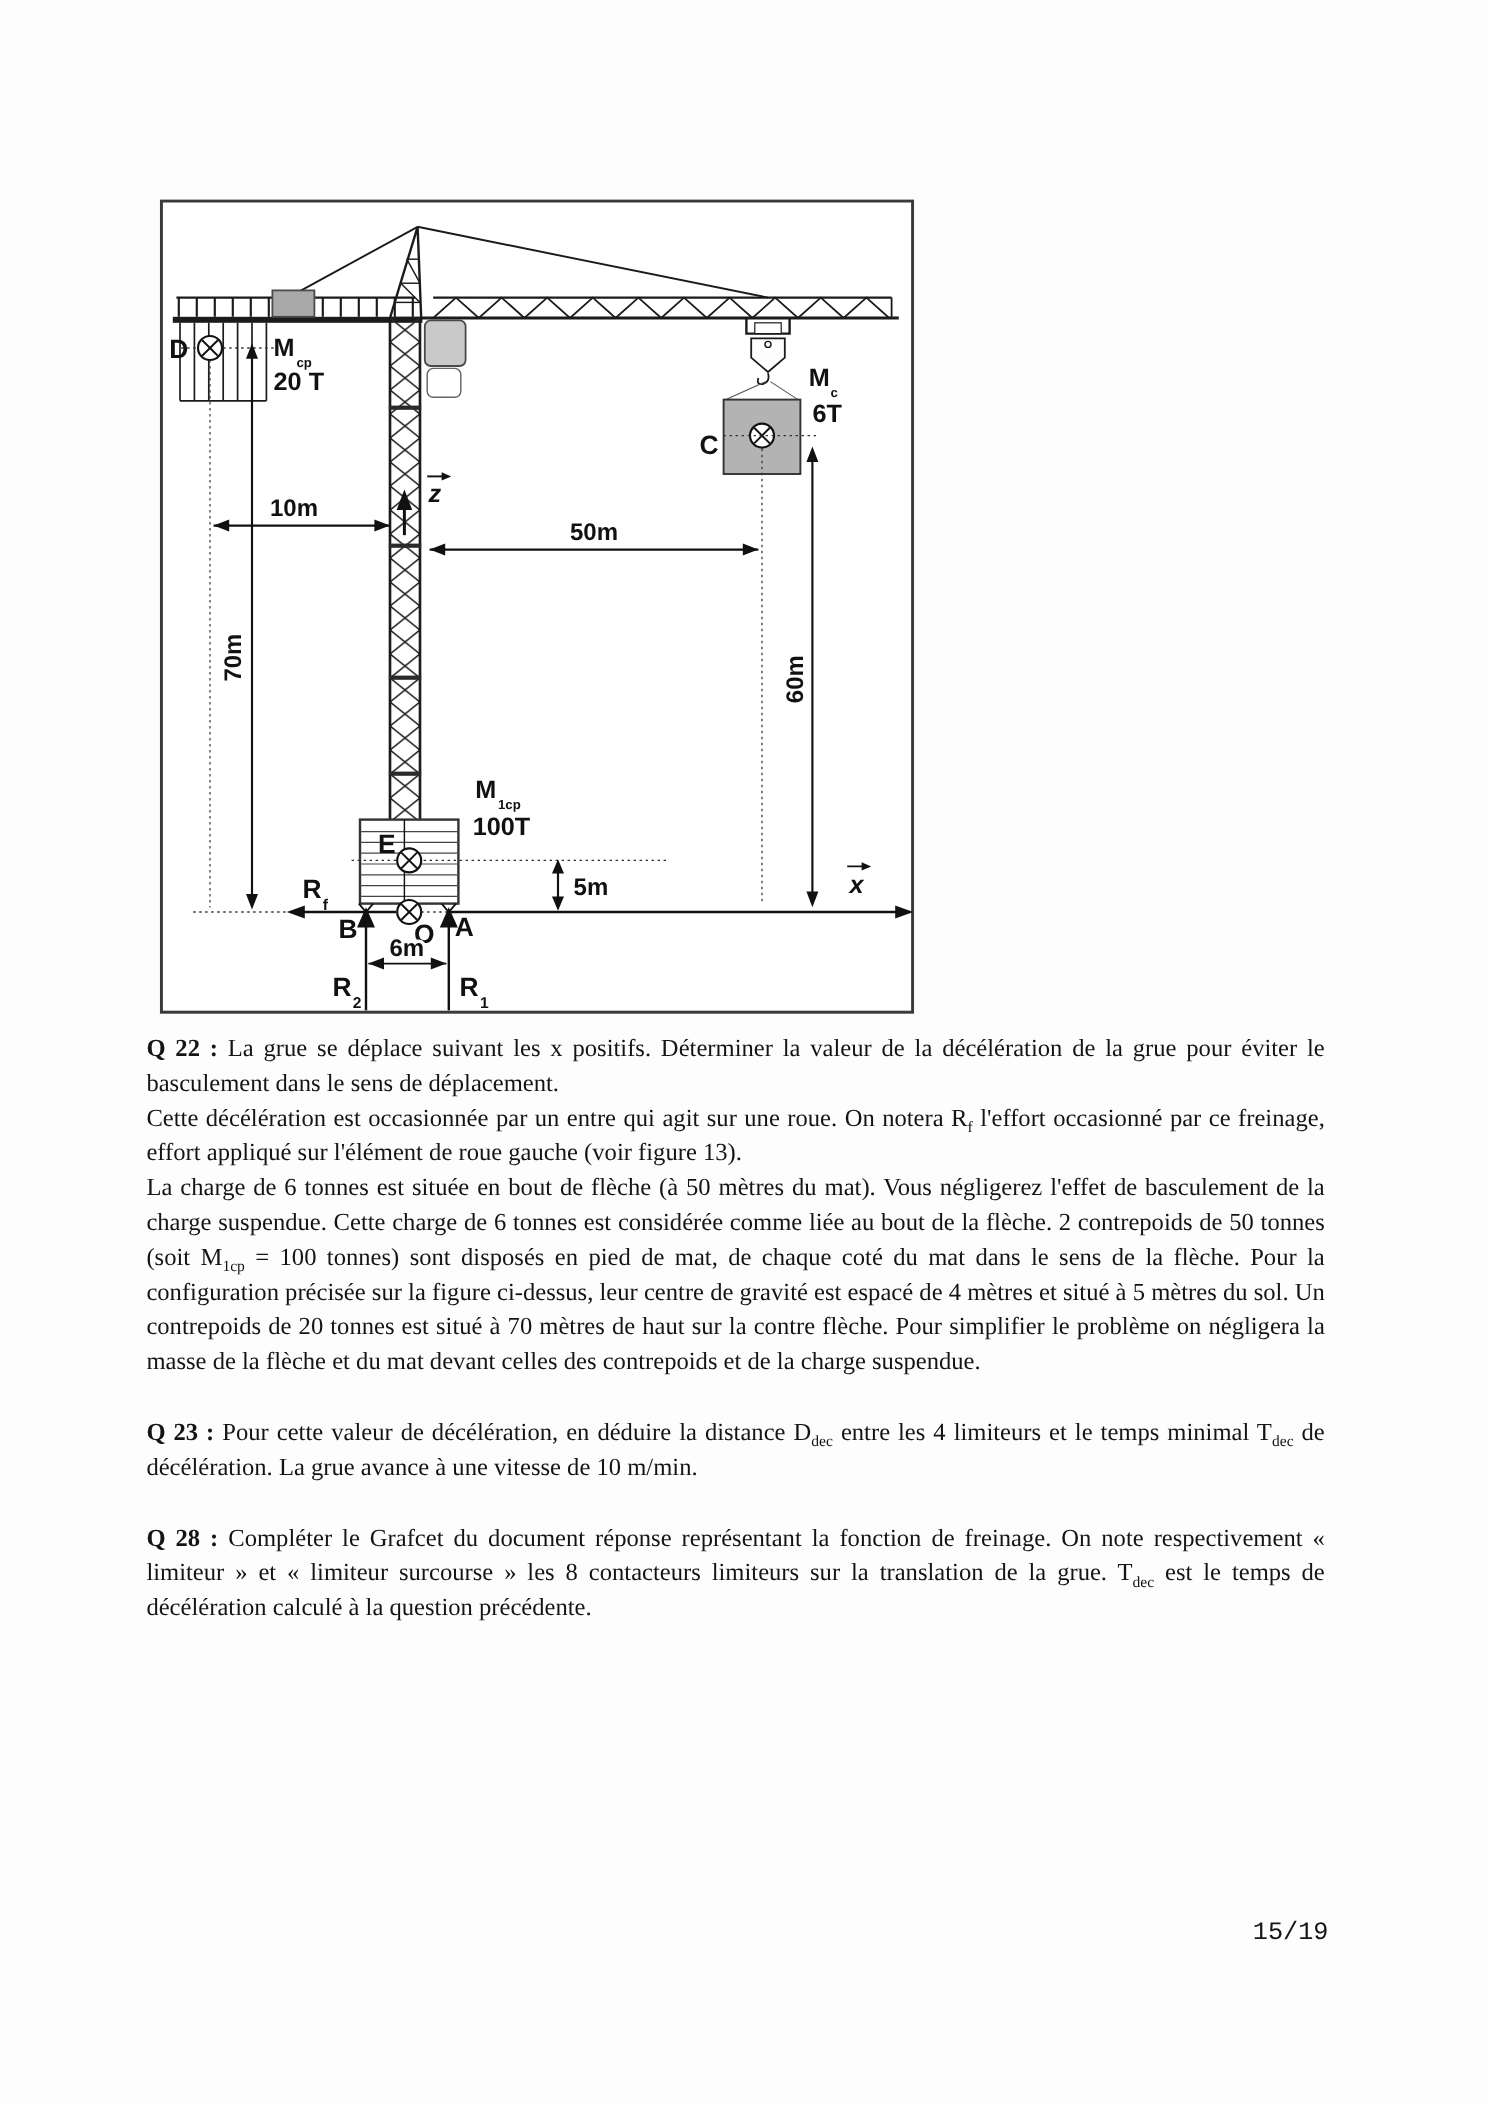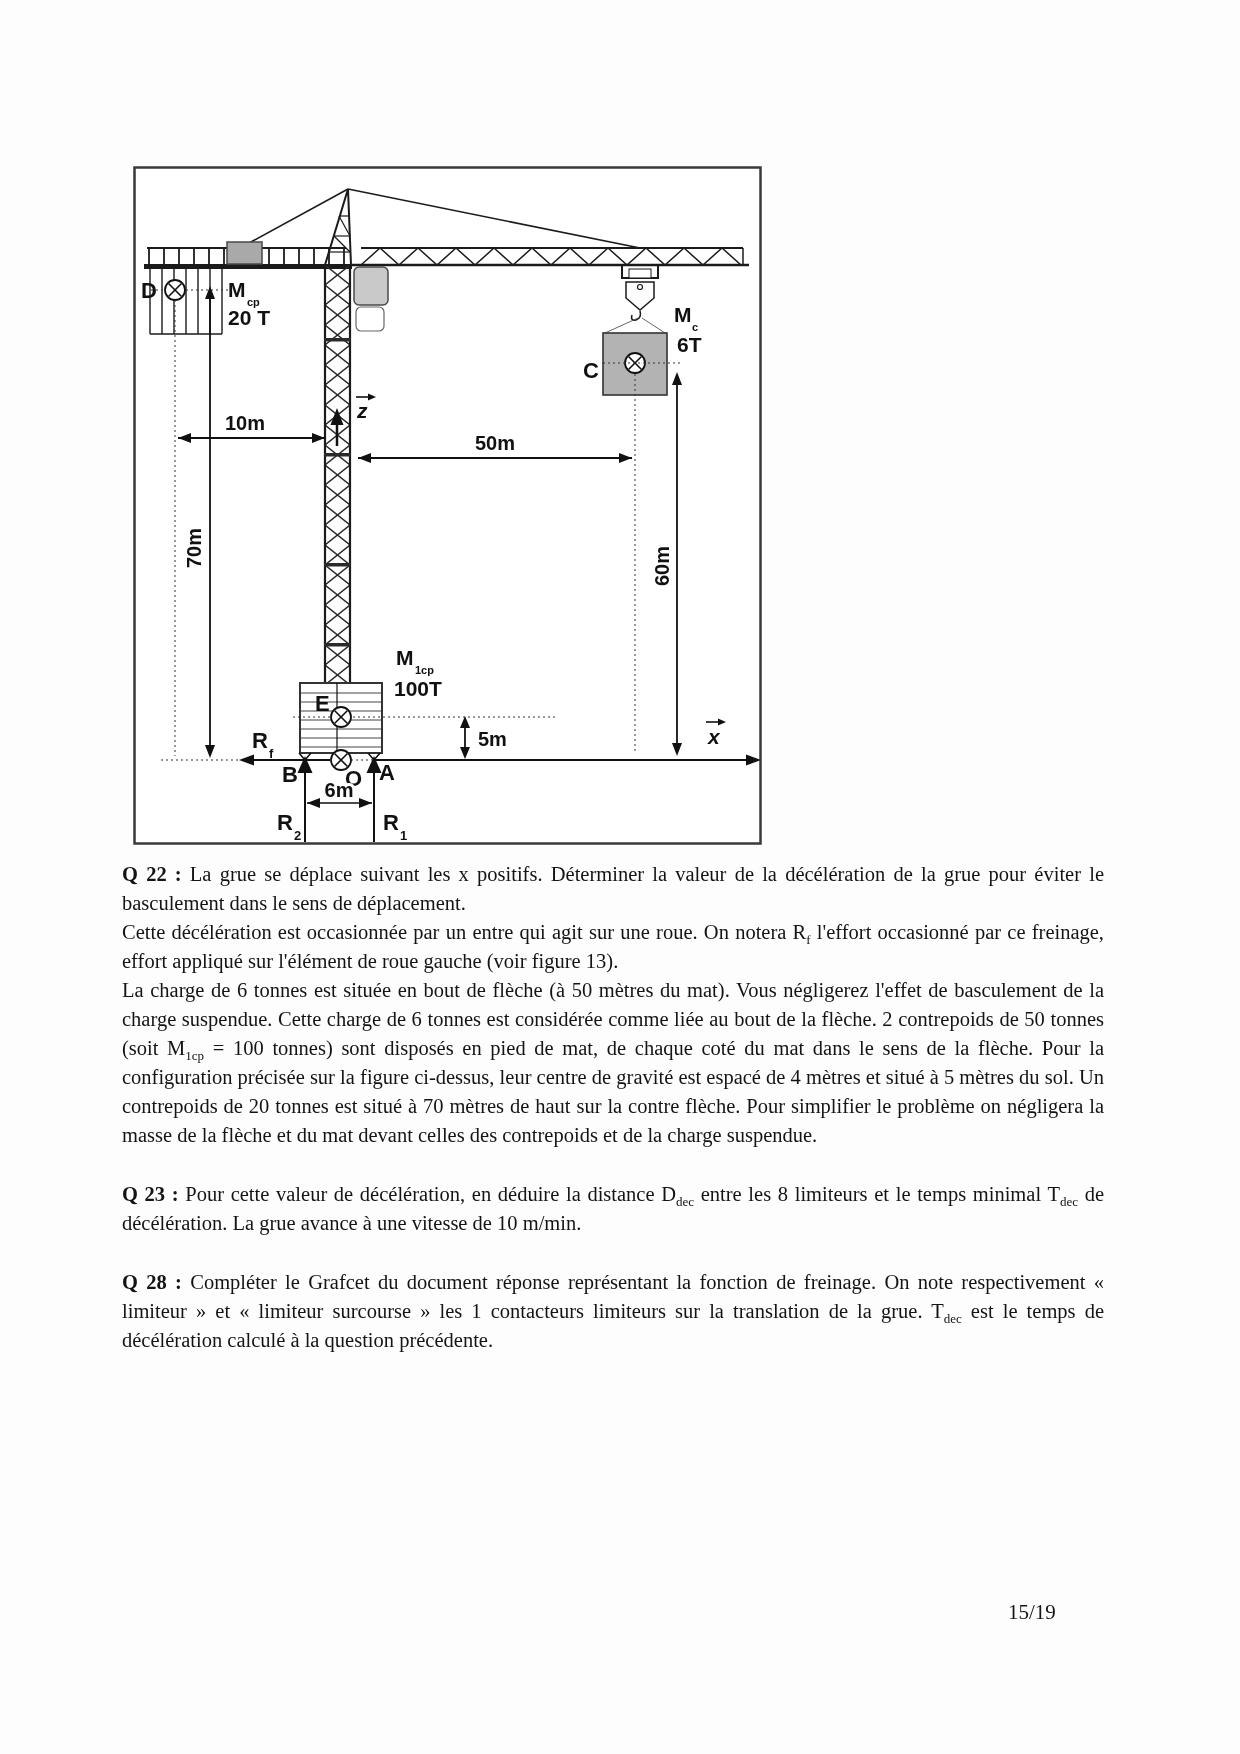--- a/index.html
+++ b/index.html
@@ -8,21 +8,21 @@
     font-family:"Liberation Serif", serif;color:#141414;overflow:hidden;margin:0 auto;
   }
   .figure-wrap{position:absolute;left:133px;top:166px;width:629px;height:679px;}
   .figure-wrap svg{display:block;width:100%;height:100%;}
   .content{position:absolute;left:122px;top:860px;width:982px;}
   .caption{font-style:italic;font-size:21px;margin:0 0 36px 0;line-height:30px;}
   .qblock{margin:0 0 30px 0;}
   .qblock p{margin:0;font-size:20.5px;line-height:29px;text-align:justify;}
   .qlabel{font-weight:700;}
   sub.tsub{font-size:13px;line-height:0;}
-  .pagenum{position:absolute;left:1008px;top:1600px;font-size:21px;}
+  .pagenum{position:absolute;left:1044px;top:1600px;font-size:21px;font-family:Liberation Mono, monospace;}
   
   .ft{font-family:"Liberation Sans", sans-serif;fill:#111;}
   .dim{font-size:20px;font-weight:600;}
   .mass{font-size:21px;font-weight:700;}
   .msub{font-size:11px;font-weight:700;}
   .pt{font-size:22px;font-weight:600;}
   .axis{font-size:21px;font-weight:600;font-style:italic;}
   .fsub{font-size:13px;font-weight:600;}
   .halo{paint-order:stroke;stroke:#fdfdfd;stroke-width:6px;}
 </style>
@@ -262,22 +262,22 @@
 
   <div class="content">
 
     <div class="qblock">
       <p><span class="qlabel">Q 22 :</span><span> La grue se déplace suivant les x positifs. Déterminer la valeur de la décélération de la grue pour éviter le basculement dans le sens de déplacement.</span></p>
       <p><span>Cette décélération est occasionnée par un entre qui agit sur une roue. On notera R</span><sub class="tsub">f</sub><span> l'effort occasionné par ce freinage, effort appliqué sur l'élément de roue gauche (voir figure 13).</span></p>
       <p><span>La charge de 6 tonnes est située en bout de flèche (à 50 mètres du mat). Vous négligerez l'effet de basculement de la charge suspendue. Cette charge de 6 tonnes est considérée comme liée au bout de la flèche. 2 contrepoids de 50 tonnes (soit M</span><sub class="tsub">1cp</sub><span> = 100 tonnes) sont disposés en pied de mat, de chaque coté du mat dans le sens de la flèche. Pour la configuration précisée sur la figure ci-dessus, leur centre de gravité est espacé de 4 mètres et situé à 5 mètres du sol. Un contrepoids de 20 tonnes est situé à 70 mètres de haut sur la contre flèche. Pour simplifier le problème on négligera la masse de la flèche et du mat devant celles des contrepoids et de la charge suspendue.</span></p>
     </div>
 
     <div class="qblock">
-      <p><span class="qlabel">Q 23 :</span><span> Pour cette valeur de décélération, en déduire la distance D</span><sub class="tsub">dec</sub><span> entre les 8 limiteurs et le temps minimal T</span><sub class="tsub">dec</sub><span> de décélération.  La grue avance à une vitesse de 10 m/min.</span></p>
+      <p><span class="qlabel">Q 23 :</span><span> Pour cette valeur de décélération, en déduire la distance D</span><sub class="tsub">dec</sub><span> entre les 4 limiteurs et le temps minimal T</span><sub class="tsub">dec</sub><span> de décélération.  La grue avance à une vitesse de 10 m/min.</span></p>
     </div>
 
     <div class="qblock">
-      <p><span class="qlabel">Q 28 :</span><span> Compléter le Grafcet du document réponse représentant la fonction de freinage. On note respectivement « limiteur » et « limiteur surcourse » les 1 contacteurs limiteurs sur la translation de la grue. T</span><sub class="tsub">dec</sub><span> est le temps de décélération calculé à la question précédente.</span></p>
+      <p><span class="qlabel">Q 28 :</span><span> Compléter le Grafcet du document réponse représentant la fonction de freinage. On note respectivement « limiteur » et « limiteur surcourse » les 8 contacteurs limiteurs sur la translation de la grue. T</span><sub class="tsub">dec</sub><span> est le temps de décélération calculé à la question précédente.</span></p>
     </div>
   </div>
 
   <div class="pagenum">15/19</div>
 </div>
 
 </body></html>

